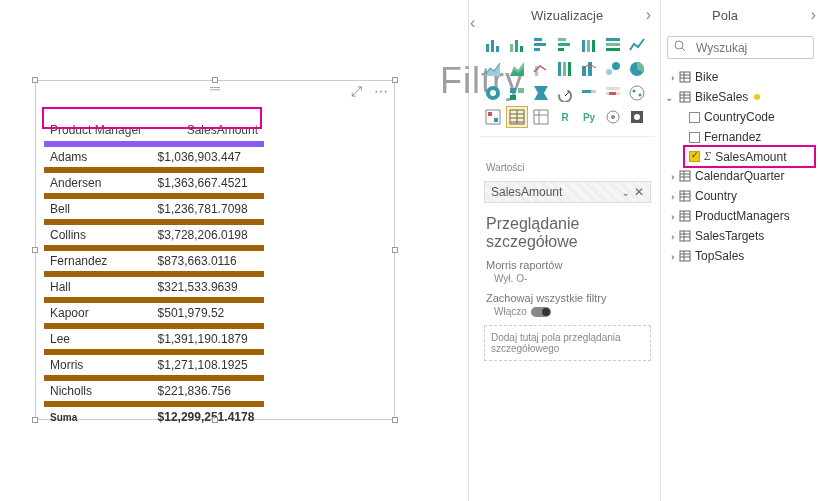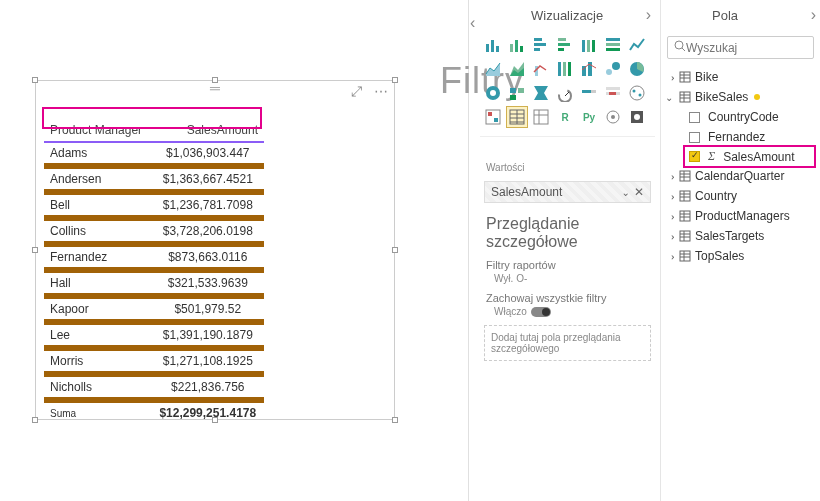--- a/index.html
+++ b/index.html
@@ -10,25 +10,25 @@
   .visual-handle { position: absolute; width: 6px; height: 6px; background: #fff; border: 1px solid #999; }
   .h-tl { left: -4px; top: -4px; } .h-tr { right: -4px; top: -4px; }
   .h-bl { left: -4px; bottom: -4px; } .h-br { right: -4px; bottom: -4px; }
   .h-ml { left: -4px; top: 50%; margin-top:-3px; } .h-mr { right: -4px; top: 50%; margin-top:-3px; }
   .h-mt { top: -4px; left: 50%; margin-left:-3px; } .h-mb { bottom: -4px; left: 50%; margin-left:-3px; }
   .grip { text-align: center; color: #aaa; font-size: 14px; line-height: 14px; height: 14px; }
   .visual-toolbar { position: absolute; top: 2px; right: 6px; color: #888; font-size: 14px; }
   .visual-toolbar span { margin-left: 8px; cursor: pointer; }
   
   .tbl { margin: 24px 8px 0 8px; border-collapse: collapse; width: 220px; font-size: 12px; }
-  .tbl th { text-align: left; font-weight: 400; padding: 4px 6px; border-bottom: 2px solid #8b5cf6; color: #444; }
+  .tbl th { text-align: left; font-weight: 400; padding: 4px 6px; border-bottom: 6px solid #8b5cf6; color: #444; }
   .tbl td { padding: 3px 6px; border-bottom: 6px solid #a16207; }
-  .tbl td.num { text-align: center; font-variant-numeric: tabular-nums; }
+  .tbl td.num { text-align: left; font-variant-numeric: tabular-nums; }
   .tbl tr.total td { font-weight: 700; border-top: 1px solid #666; border-bottom: none; }
-  .tbl tr.total td:first-child { font-size: 10px; font-weight: 400; margin-top: 32px; }
+  .tbl tr.total td:first-child { font-size: 10px; font-weight: 700; margin-top: 32px; }
   .hl-head { position: absolute; border: 2px solid #e3008c; pointer-events: none; }
   
   .divider { position: absolute; left: 468px; top: 0; width: 1px; height: 501px; background: #e0e0e0; }
   
   .viz-pane { position: absolute; left: 480px; top: 0; width: 175px; height: 501px; }
   .pane-hdr { display: flex; align-items: center; justify-content: space-between; padding: 6px 4px 8px 4px; color: #555; font-size: 13px; margin-left: 47px; }
   .chev { color: #888; cursor: pointer; font-size: 16px; }
   .viz-grid { display: flex; flex-wrap: wrap; padding: 2px; gap: 2px; }
   .viz-icon { width: 22px; height: 22px; display: flex; align-items: center; justify-content: center; border: 1px solid transparent; }
   .viz-icon svg { width: 18px; height: 18px; }
@@ -42,25 +42,25 @@
   .well .x { color: #666; margin-left: 4px; cursor: pointer; }
   
   .sect-hdr { font-size: 16px; color: #666; padding: 10px 6px 4px 6px; }
   .sub-lbl { font-size: 11px; color: #777; padding: 4px 6px 2px 6px; }
   .small-txt { font-size: 10px; color: #888; padding: 0 10px 4px 14px; }
   .toggle { display: inline-block; width: 20px; height: 10px; background: #888; border-radius: 5px; position: relative; vertical-align: middle; margin-left: 4px; }
   .toggle::after { content: ""; position: absolute; width: 8px; height: 8px; background: #333; border-radius: 50%; top: 1px; right: 1px; }
   .drop-hint { margin: 4px; padding: 6px; border: 1px dashed #ccc; font-size: 10px; color: #888; text-align: left; }
   
   .fields-pane { position: absolute; left: 660px; top: 0; width: 160px; height: 501px; border-left: 1px solid #e5e5e5; }
-  .search-box { margin: 4px 6px 8px 6px; border: 1px solid #ccc; border-radius: 2px; display: flex; align-items: center; padding: 3px 6px; color: #888; gap: 0; }
+  .search-box { margin: 4px 6px 8px 6px; border: 1px solid #ccc; border-radius: 2px; display: flex; align-items: center; padding: 3px 6px; color: #888; gap: 10px; }
   .search-box input { border: none; outline: none; font-size: 12px; width: 100px; color: #555; }
   
   .tree-item { display: flex; align-items: center; padding: 3px 4px; font-size: 12px; color: #333; cursor: pointer; gap: 4px; }
-  .tree-item.child { padding-left: 28px; gap: 8px; }
+  .tree-item.child { padding-left: 28px; }
   .tree-item .caret { width: 10px; color: #666; font-size: 10px; }
   .tbl-ico { display:inline-flex; }
   .tbl-ico svg { width: 12px; height: 12px; }
   .cb { width: 11px; height: 11px; border: 1px solid #888; display: inline-block; }
   .cb.on { background: #f2c811; border-color: #caa200; position: relative; }
   .cb.on::after { content: "✓"; position: absolute; font-size: 9px; left: 1px; top: -2px; color: #333; }
   .sigma { font-style: italic; font-family: serif; font-size: 12px; color: #555; }
   .hl-field { border: 2px solid #e3008c; margin: -2px 4px -2px 22px; padding: 2px 2px 2px 4px !important; }
   .yellow-dot { width: 6px; height: 6px; background: #f2c811; border-radius: 50%; display: inline-block; margin-left: 2px; }
   
@@ -342,21 +342,21 @@
           <line x1="11" y1="11" x2="16" y2="16" stroke="#666"></line>
         </svg></span>
   </div>
   <div class="fmt-lbl">Wartości</div>
   <div class="well">
     <span>SalesAmount</span>
     <span><span style="font-size:10px;color:#666">⌄</span><span class="x">✕</span></span>
   </div>
 
   <div class="sect-hdr">Przeglądanie szczegółowe</div>
-  <div class="sub-lbl">Filtry raportów</div>
+  <div class="sub-lbl">Morris raportów</div>
   <div class="small-txt"><span>Wył. O-</span></div>
   <div class="sub-lbl">Zachowaj wszystkie filtry</div>
   <div class="small-txt"><span>Włączo</span><span class="toggle"></span></div>
   <div class="drop-hint">Dodaj tutaj pola przeglądania szczegółowego</div>
 </div>
 
 <div class="fields-pane">
   <div class="pane-hdr">
     <span>Pola</span>
     <span class="chev">›</span>

